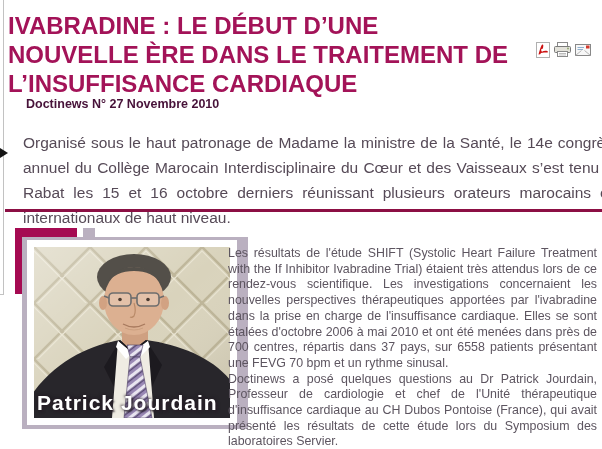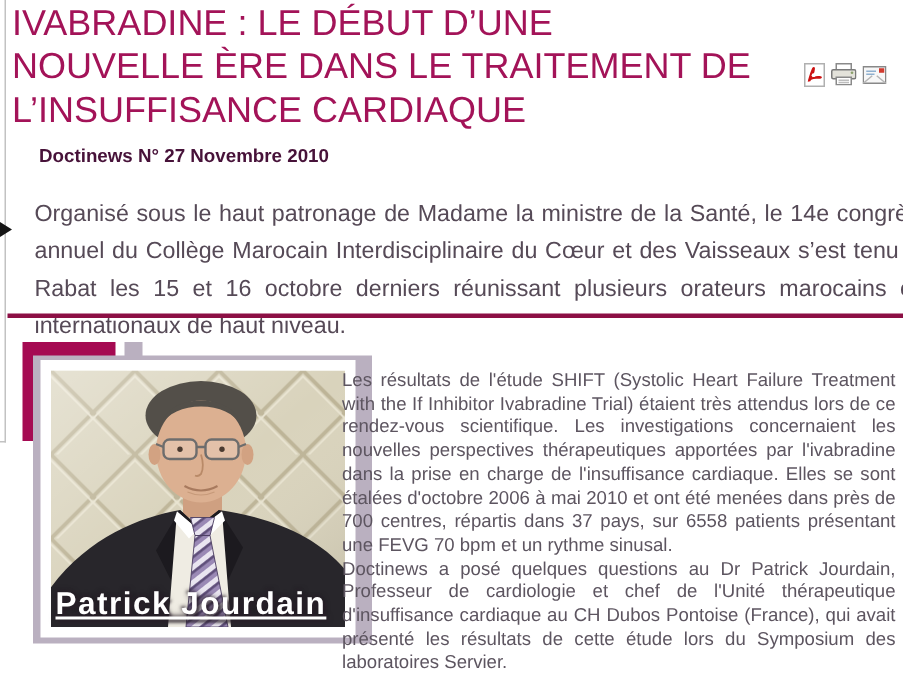--- a/index.html
+++ b/index.html
@@ -10,22 +10,22 @@
   
   .left-frame-border{
     position:absolute;left:0;top:0;width:3px;height:294px;
     border-right:1px solid #c2c2c2;border-bottom:1px solid #c2c2c2;
   }
   .edge-arrow{
     position:absolute;left:0;top:148px;width:0;height:0;
     border-left:8px solid #141414;border-top:5px solid transparent;border-bottom:5px solid transparent;
   }
   .title{
-    position:absolute;left:8px;top:1px;width:526px;margin:0;
-    font-size:24px;font-weight:normal;line-height:29px;color:#a31358;
+    position:absolute;left:8px;top:11px;width:526px;margin:0;
+    font-size:24px;font-weight:bold;line-height:29px;color:#a31358;
     white-space:pre-line;letter-spacing:0px;
   }
   .action-icons{
     position:absolute;left:536px;top:41px;width:60px;height:17px;
     display:flex;gap:4px;align-items:center;
   }
   .action-icons .icon{display:inline-block;cursor:pointer;line-height:0;}
   .edition{
     position:absolute;left:7px;top:97px;
     font-size:12.5px;font-weight:bold;color:#471239;padding-left:19px;
@@ -43,21 +43,20 @@
   .photo-frame{
     position:absolute;left:27px;top:240px;width:196px;height:171px;
     background:#fff;padding:7px;
   }
   .photo-frame svg{display:block;}
   .caption{
     position:absolute;left:10px;bottom:10px;
     font-size:21px;font-weight:bold;color:#fff;letter-spacing:1px;
     text-shadow:2px 2px 2px rgba(40,30,40,.85), -1px -1px 2px rgba(40,30,40,.5), 0 0 4px rgba(30,20,30,.6);
     white-space:nowrap;
-    text-decoration:underline;
   }
   .body-text{
     position:absolute;left:228px;top:246px;width:369px;margin:0;
     font-size:12.4px;line-height:15.7px;color:#5d5560;
     text-align:justify;white-space:pre-line;
   }
 </style>
 </head>
 <body>
 

